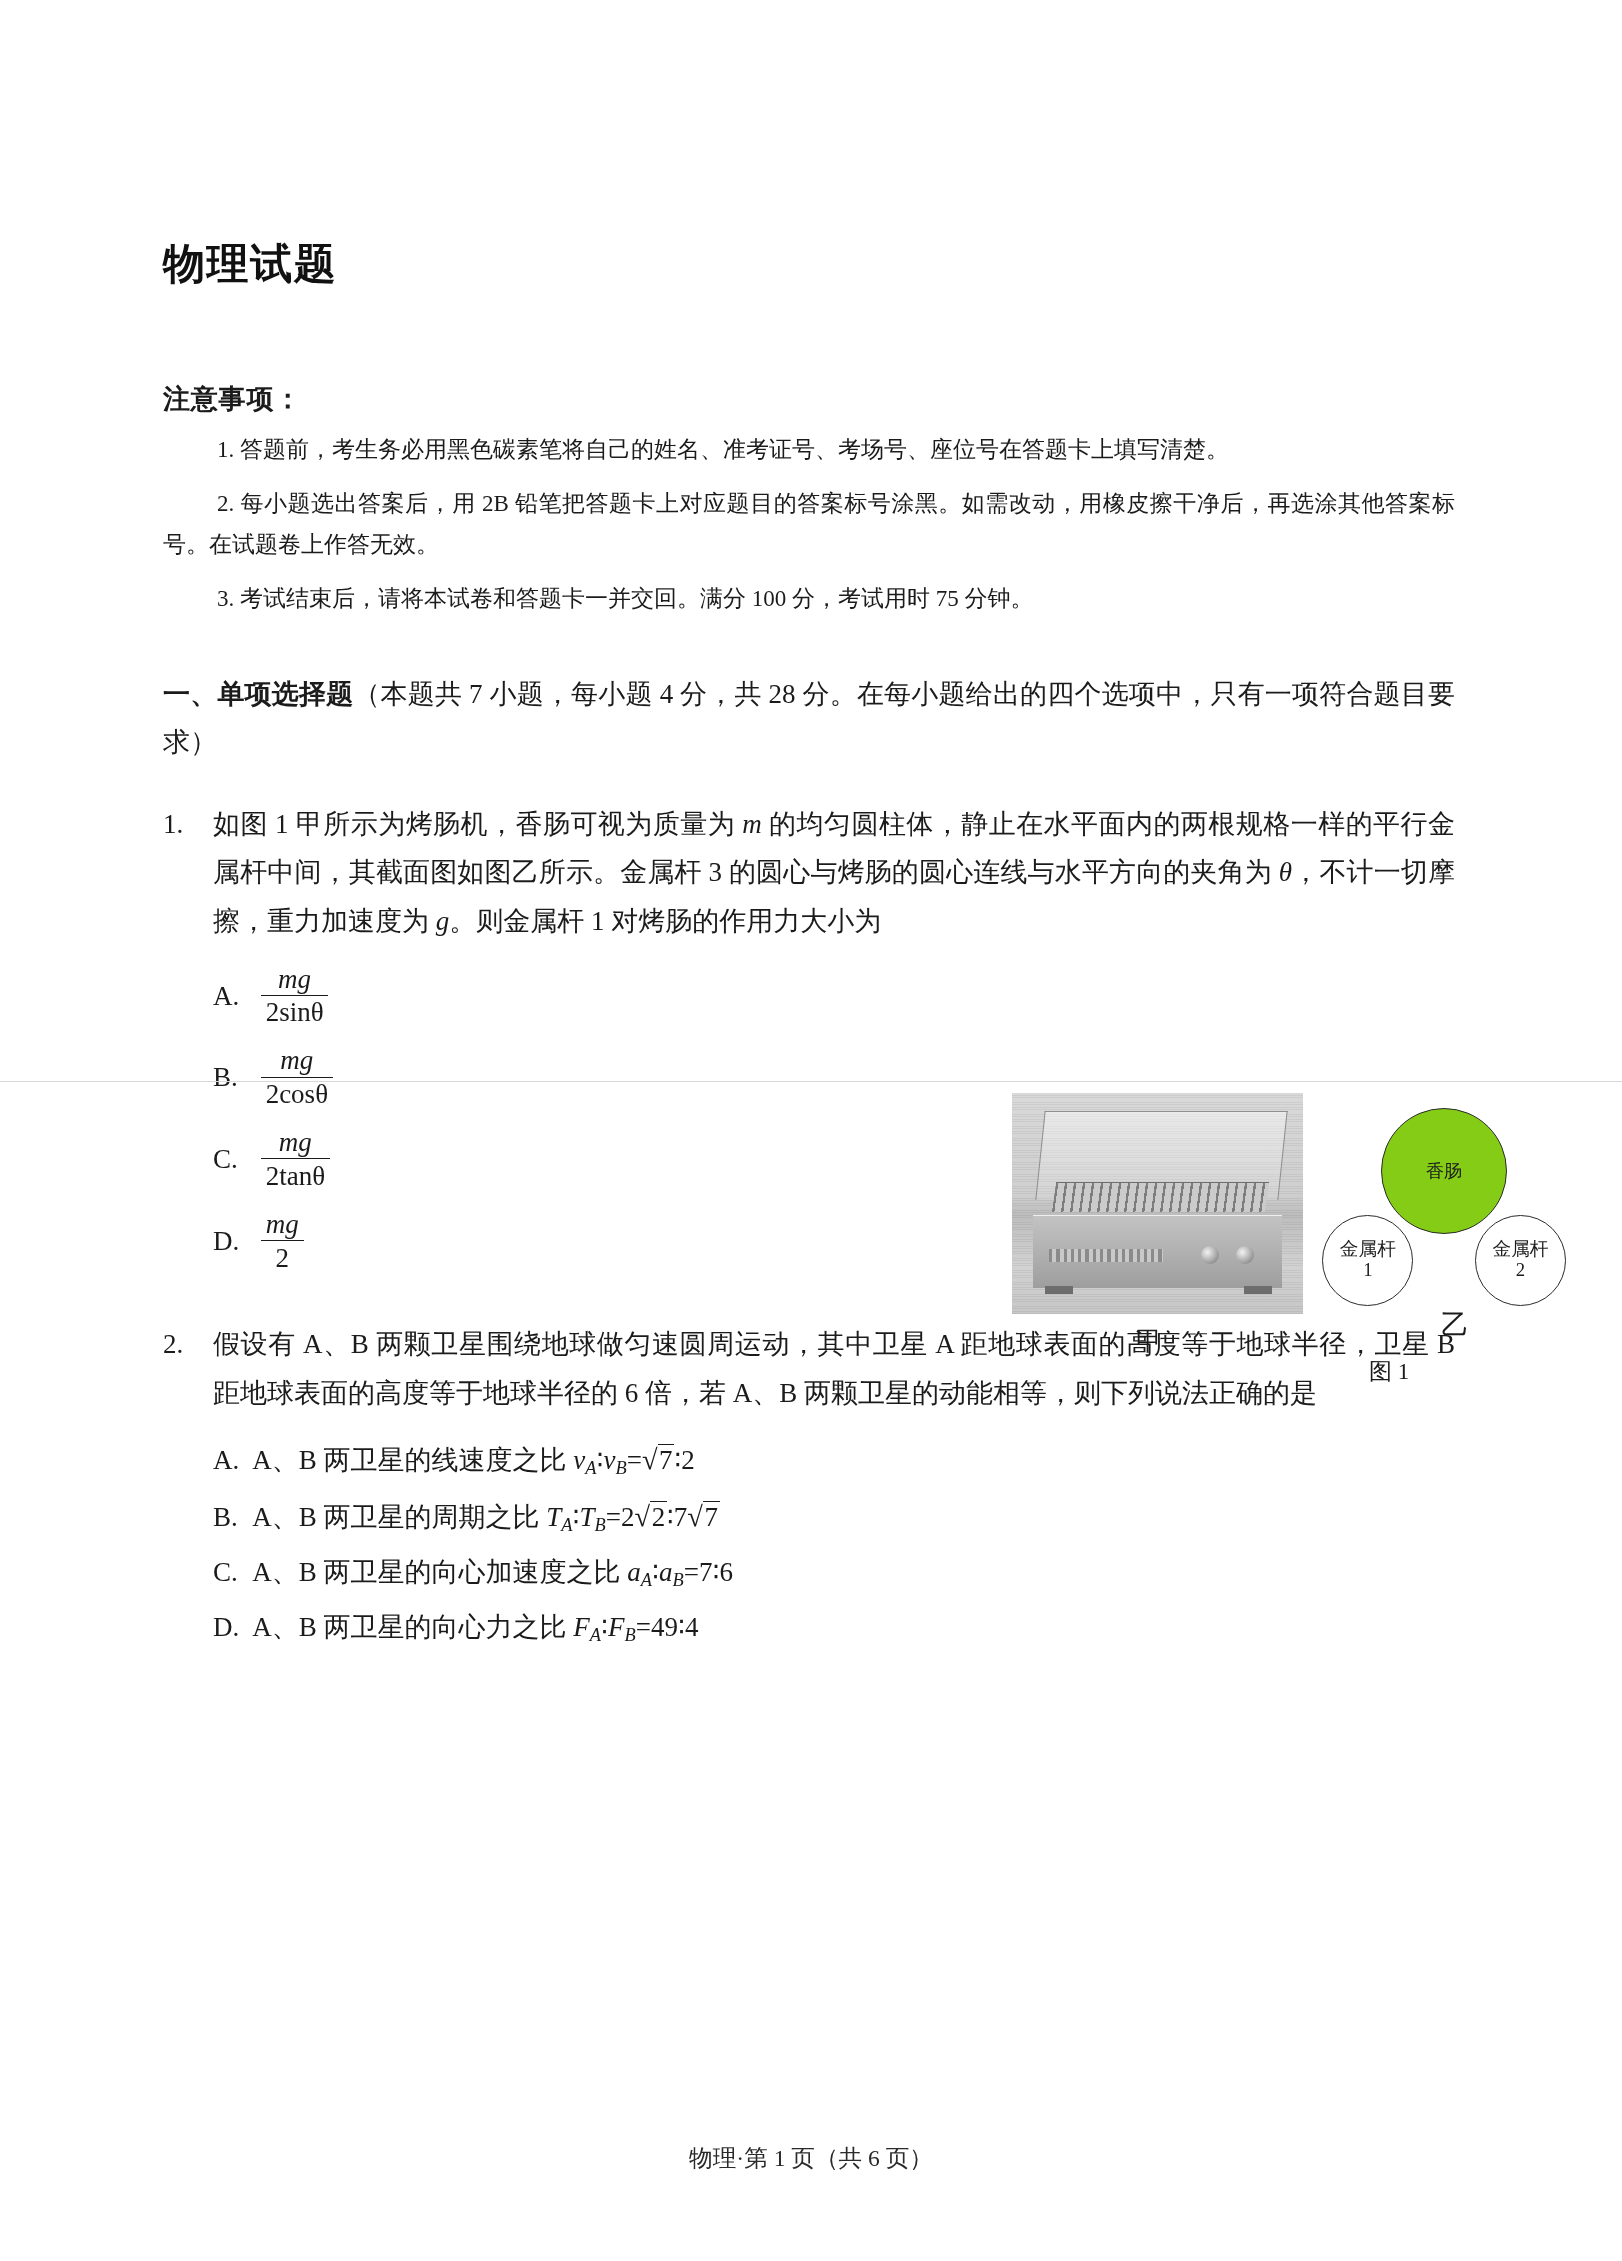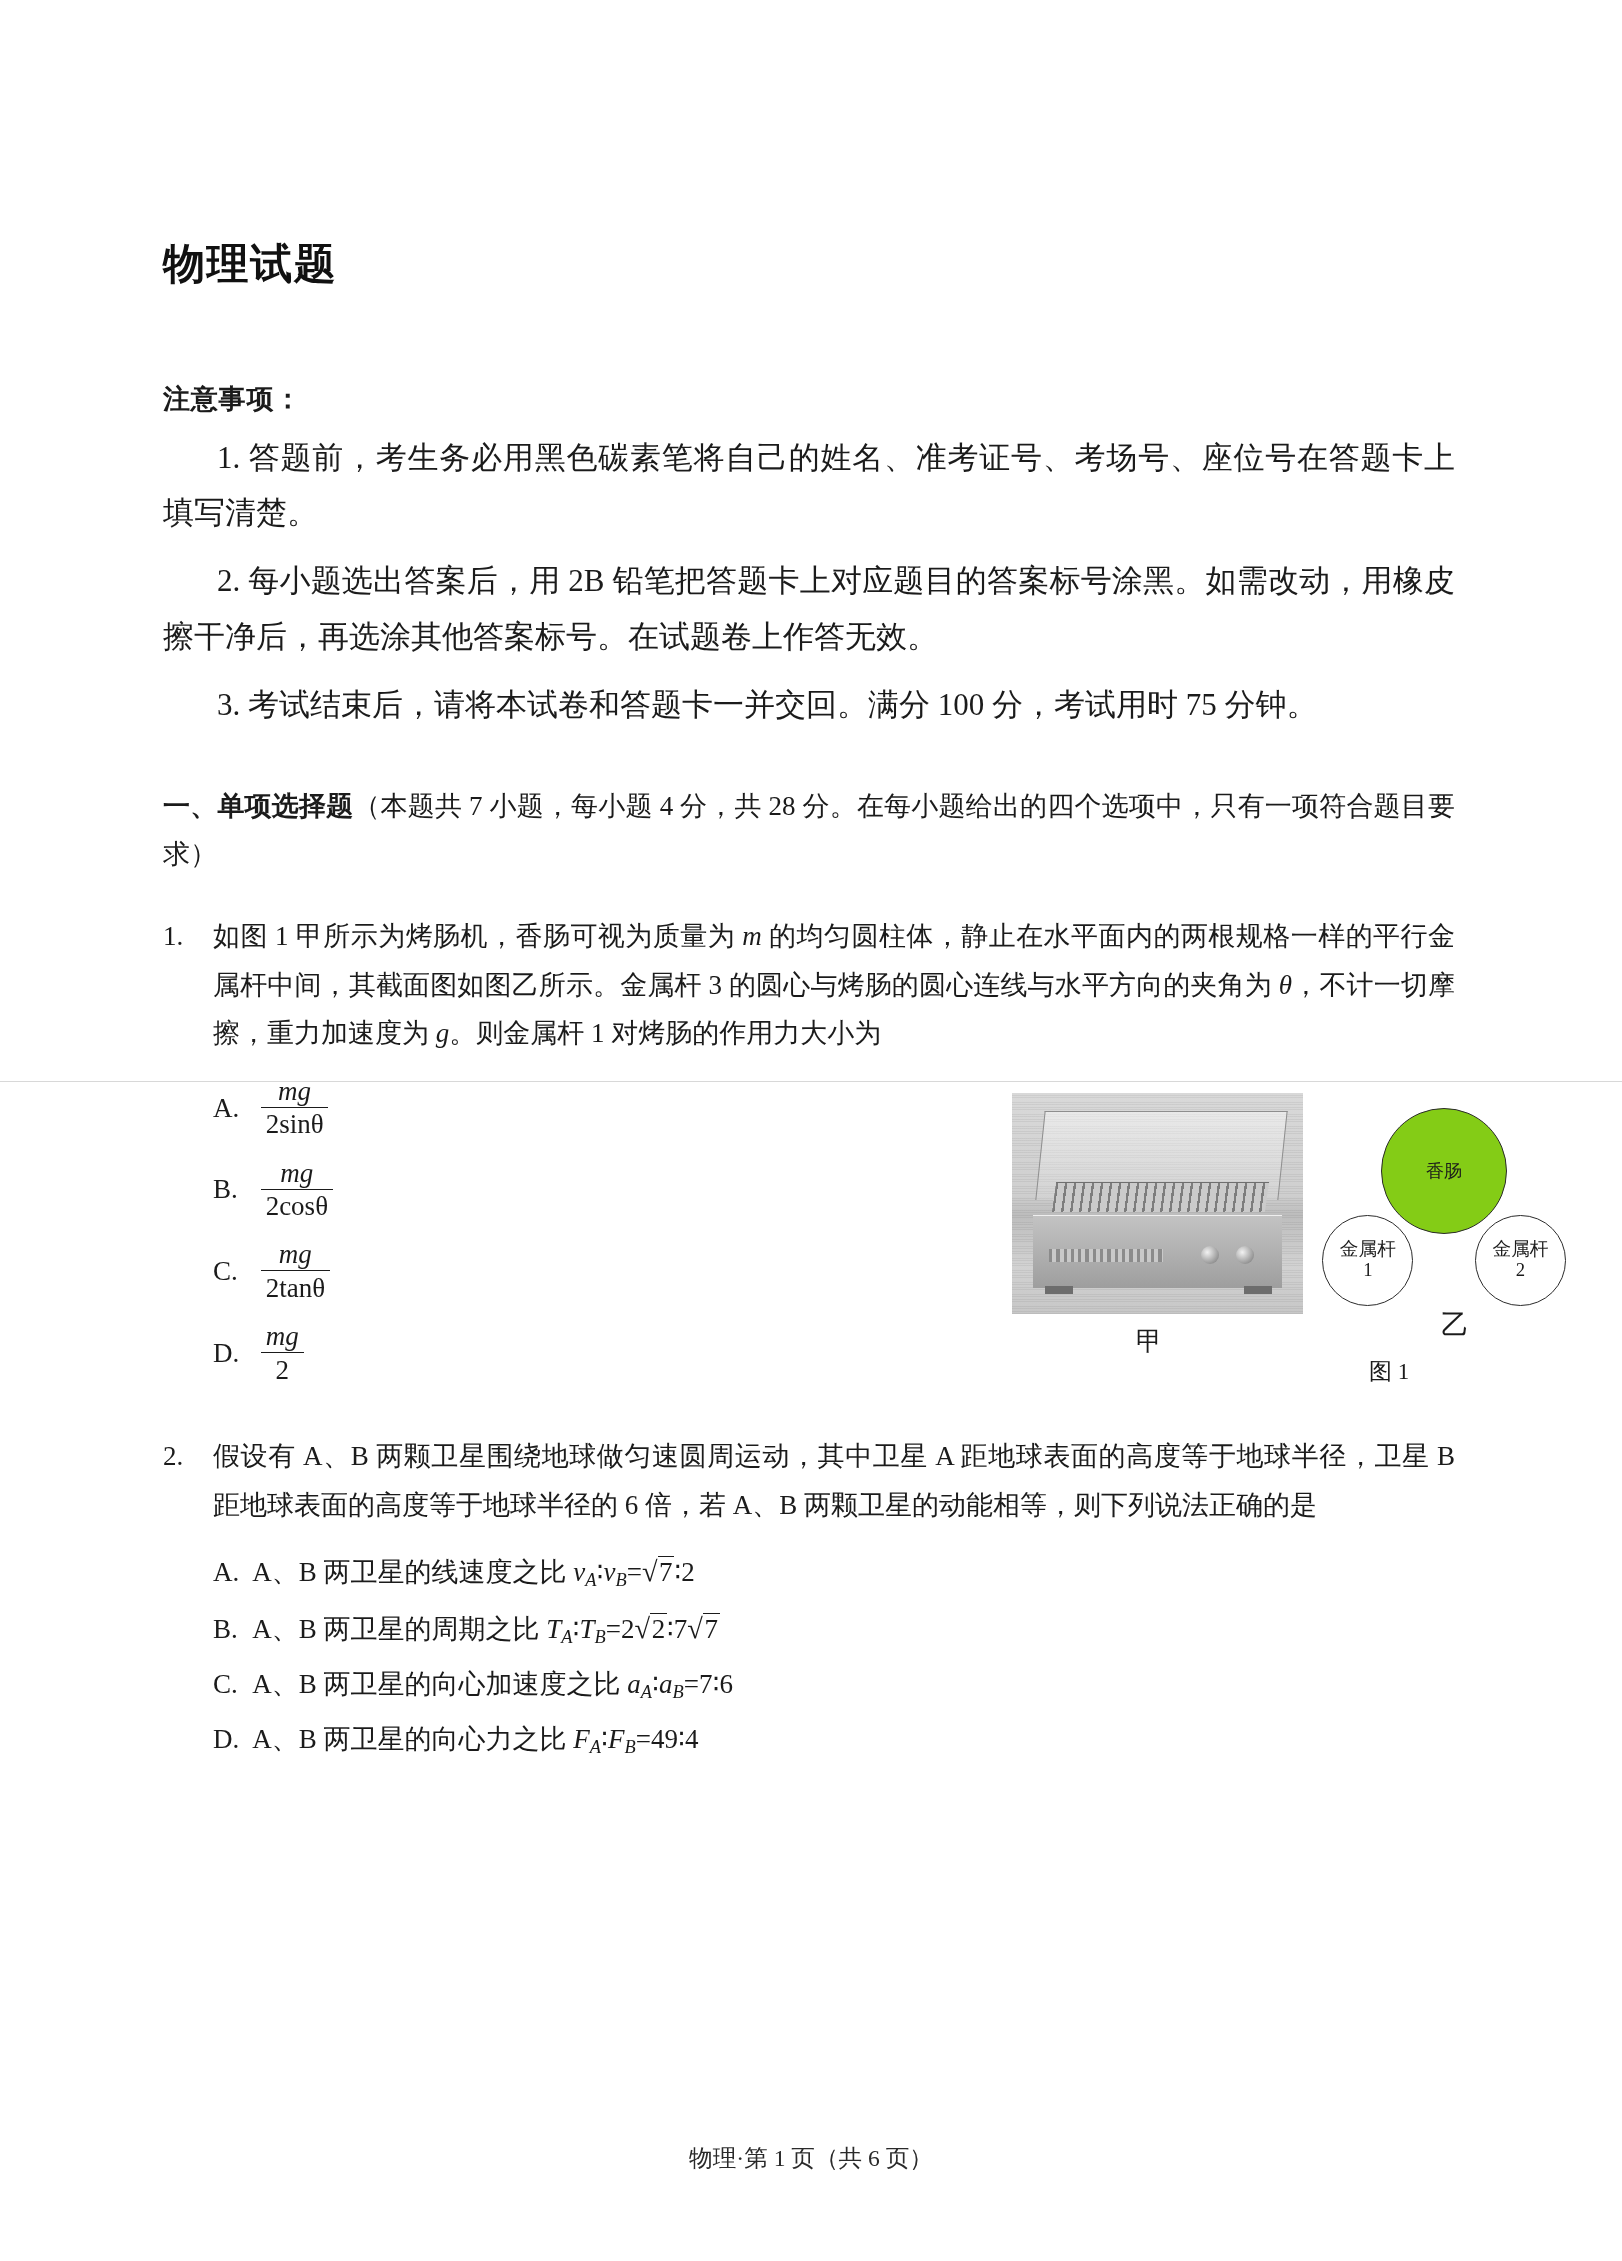--- a/index.html
+++ b/index.html
@@ -40,21 +40,21 @@
     color:#111;
   }
   .notice-heading{
     font-family:Liberation Mono, monospace;
     font-weight:bold;
     font-size:27px;
     margin-top:89px;
     letter-spacing:0.8px;
   }
   p.para{
-    font-size:31px;
+    font-size:23px;
     line-height:1.78;
     margin:13px 0 0 0;
     text-align:justify;
     text-justify:inter-ideograph;
   }
   p.indent{ text-indent:54px; }
   .section-heading{
     font-size:27px;
     line-height:1.78;
     margin-top:50px;

